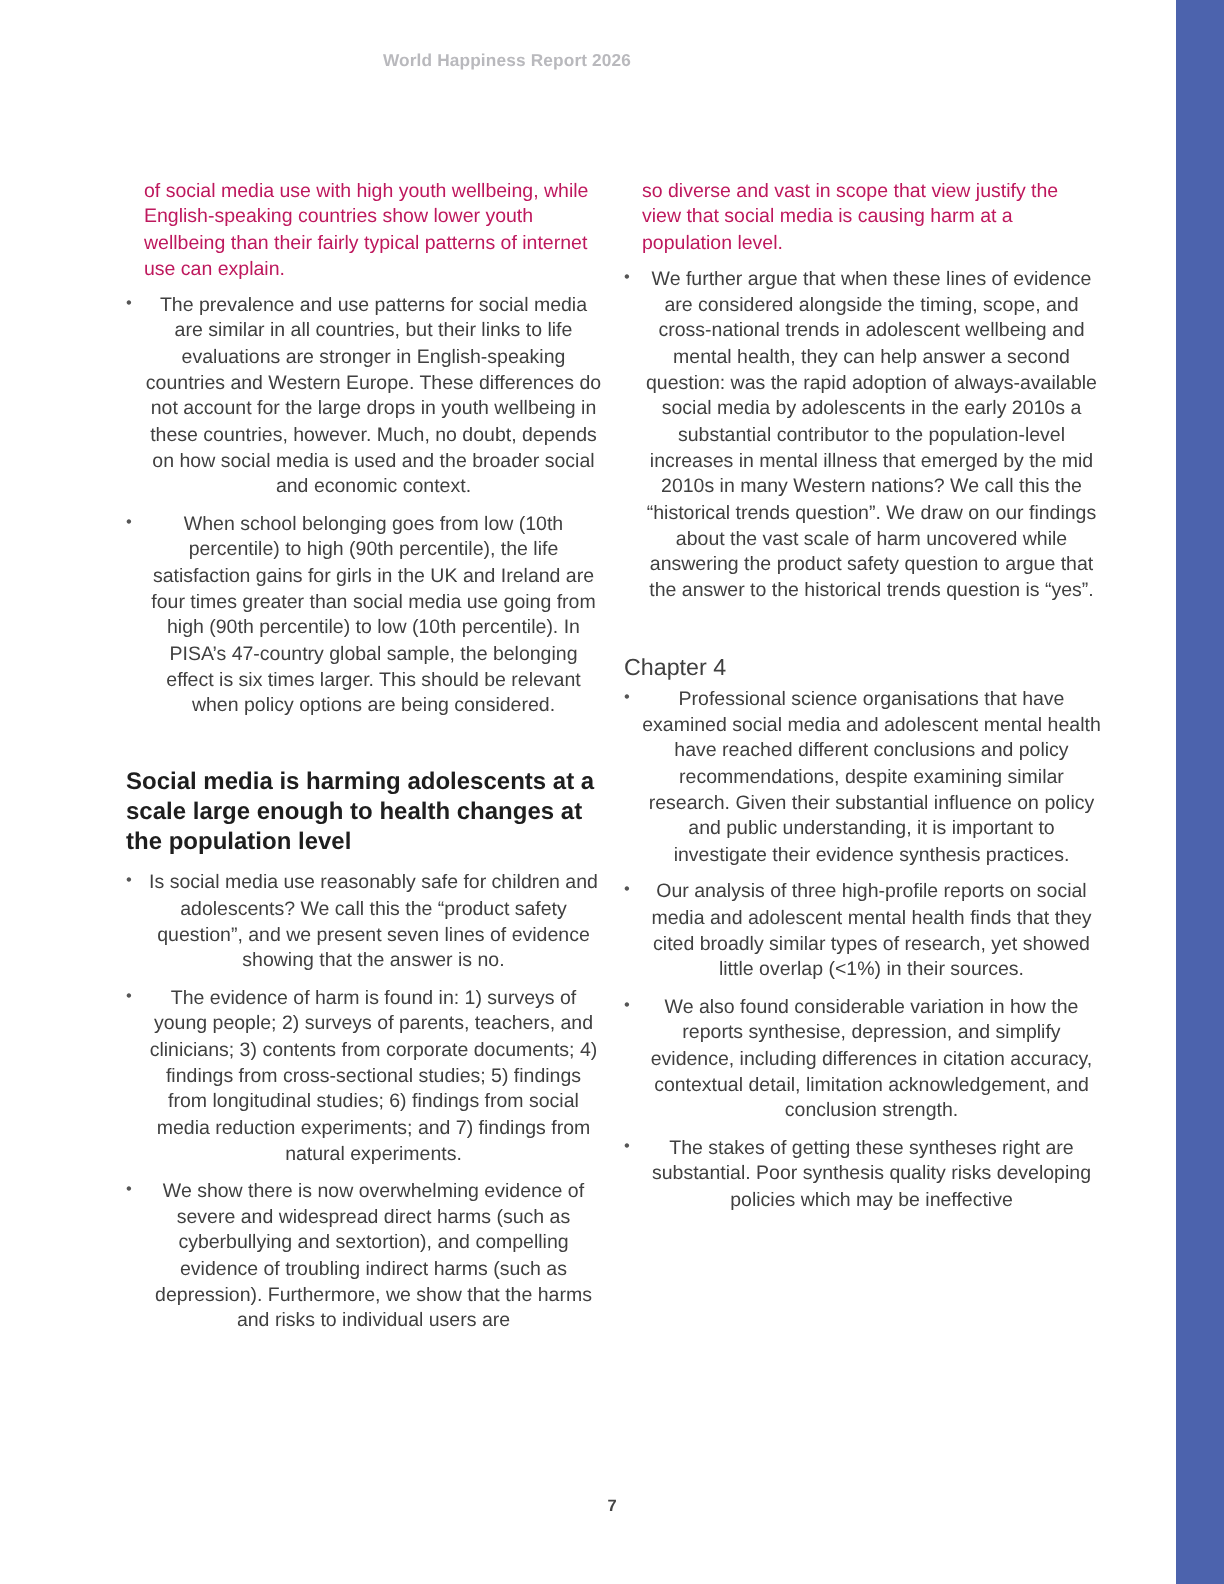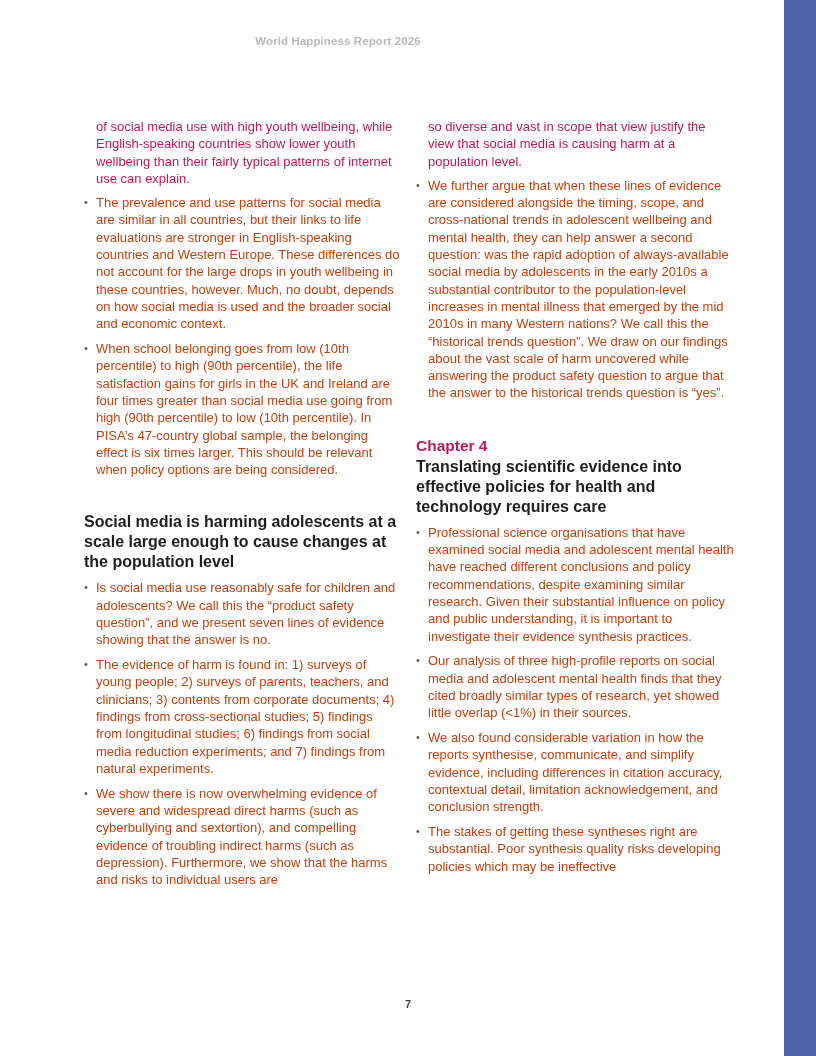--- a/index.html
+++ b/index.html
@@ -20,29 +20,29 @@
   .column {
     position: absolute; top: 118px; width: 318px;
   }
   .col-left { left: 84px; }
   .col-right { left: 416px; }
   .para {
     font-size: 13px; line-height: 17.3px; color: #be185d;
     margin: 0 0 7px 12px;
   }
   .bullet {
-    position: relative; font-size: 13px; line-height: 17.3px; color: #c2410c;
-    padding-left: 12px; margin: 0 0 7.5px 0;
+    position: relative; font-size: 13px; line-height: 17.3px; color: #404040;
+    padding-left: 12px; margin: 0 0 7.5px 0; text-align: center;
   }
   .bullet::before {
     content: "\2022"; position: absolute; left: 0; top: 0; color: #555;
     font-size: 11px;
   }
   .chapter-label {
-    font-size: 15.5px; color: #be185d; margin: 0 0 1px 0; line-height: 20px; font-weight: bold;
+    font-size: 15.5px; color: #404040; margin: 0 0 1px 0; line-height: 20px;
   }
   .chapter-title {
     font-size: 16px; font-weight: bold; color: #1e1e1e; line-height: 20px;
     margin: 0 0 7px 0;
   }
   .section { margin-top: 34px; }
   .page-number {
     position: absolute; top: 998px; left: 0; width: 816px; text-align: center;
     font-size: 11px; font-weight: bold; color: #444;
   }
@@ -53,34 +53,33 @@
 <div class="side-bar"></div>
 
 <div class="running-header">World Happiness Report 2026</div>
 
 <div class="column col-left">
   <p class="para">of social media use with high youth wellbeing, while English-speaking countries show lower youth wellbeing than their fairly typical patterns of internet use can explain.</p>
   <div class="bullet">The prevalence and use patterns for social media are similar in all countries, but their links to life evaluations are stronger in English-speaking countries and Western Europe. These differences do not account for the large drops in youth wellbeing in these countries, however. Much, no doubt, depends on how social media is used and the broader social and economic context.</div>
   <div class="bullet">When school belonging goes from low (10th percentile) to high (90th percentile), the life satisfaction gains for girls in the UK and Ireland are four times greater than social media use going from high (90th percentile) to low (10th percentile). In PISA’s 47-country global sample, the belonging effect is six times larger. This should be relevant when policy options are being considered.</div>
 
   <div class="section">
-    <div class="chapter-title">Social media is harming adolescents at a scale large enough to cause changes at the population level</div>
+    <div class="chapter-title">Social media is harming adolescents at a scale large enough to health changes at the population level</div>
     <div class="bullet">Is social media use reasonably safe for children and adolescents? We call this the “product safety question”, and we present seven lines of evidence showing that the answer is no.</div>
     <div class="bullet">The evidence of harm is found in: 1) surveys of young people; 2) surveys of parents, teachers, and clinicians; 3) contents from corporate documents; 4) findings from cross-sectional studies; 5) findings from longitudinal studies; 6) findings from social media reduction experiments; and 7) findings from natural experiments.</div>
     <div class="bullet">We show there is now overwhelming evidence of severe and widespread direct harms (such as cyberbullying and sextortion), and compelling evidence of troubling indirect harms (such as depression). Furthermore, we show that the harms and risks to individual users are</div>
   </div>
 </div>
 
 <div class="column col-right">
   <p class="para">so diverse and vast in scope that view justify the view that social media is causing harm at a population level.</p>
   <div class="bullet">We further argue that when these lines of evidence are considered alongside the timing, scope, and cross-national trends in adolescent wellbeing and mental health, they can help answer a second question: was the rapid adoption of always-available social media by adolescents in the early 2010s a substantial contributor to the population-level increases in mental illness that emerged by the mid 2010s in many Western nations? We call this the “historical trends question”. We draw on our findings about the vast scale of harm uncovered while answering the product safety question to argue that the answer to the historical trends question is “yes”.</div>
 
   <div class="section">
     <div class="chapter-label">Chapter 4</div>
-    <div class="chapter-title">Translating scientific evidence into effective policies for health and technology requires care</div>
     <div class="bullet">Professional science organisations that have examined social media and adolescent mental health have reached different conclusions and policy recommendations, despite examining similar research. Given their substantial influence on policy and public understanding, it is important to investigate their evidence synthesis practices.</div>
     <div class="bullet">Our analysis of three high-profile reports on social media and adolescent mental health finds that they cited broadly similar types of research, yet showed little overlap (&lt;1%) in their sources.</div>
-    <div class="bullet">We also found considerable variation in how the reports synthesise, communicate, and simplify evidence, including differences in citation accuracy, contextual detail, limitation acknowledgement, and conclusion strength.</div>
+    <div class="bullet">We also found considerable variation in how the reports synthesise, depression, and simplify evidence, including differences in citation accuracy, contextual detail, limitation acknowledgement, and conclusion strength.</div>
     <div class="bullet">The stakes of getting these syntheses right are substantial. Poor synthesis quality risks developing policies which may be ineffective</div>
   </div>
 </div>
 
 <div class="page-number">7</div>
 
 </body></html>

